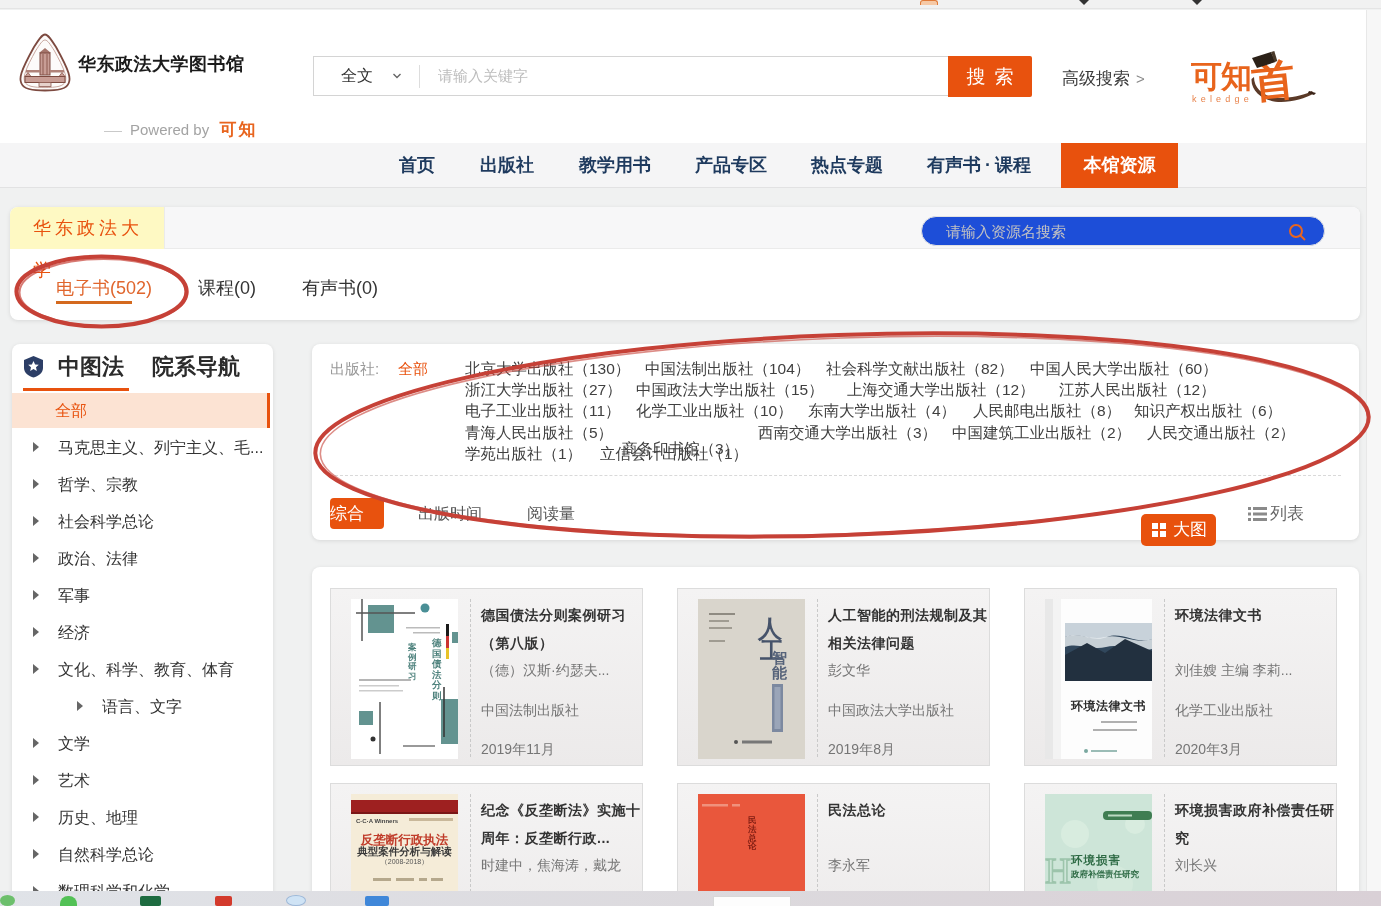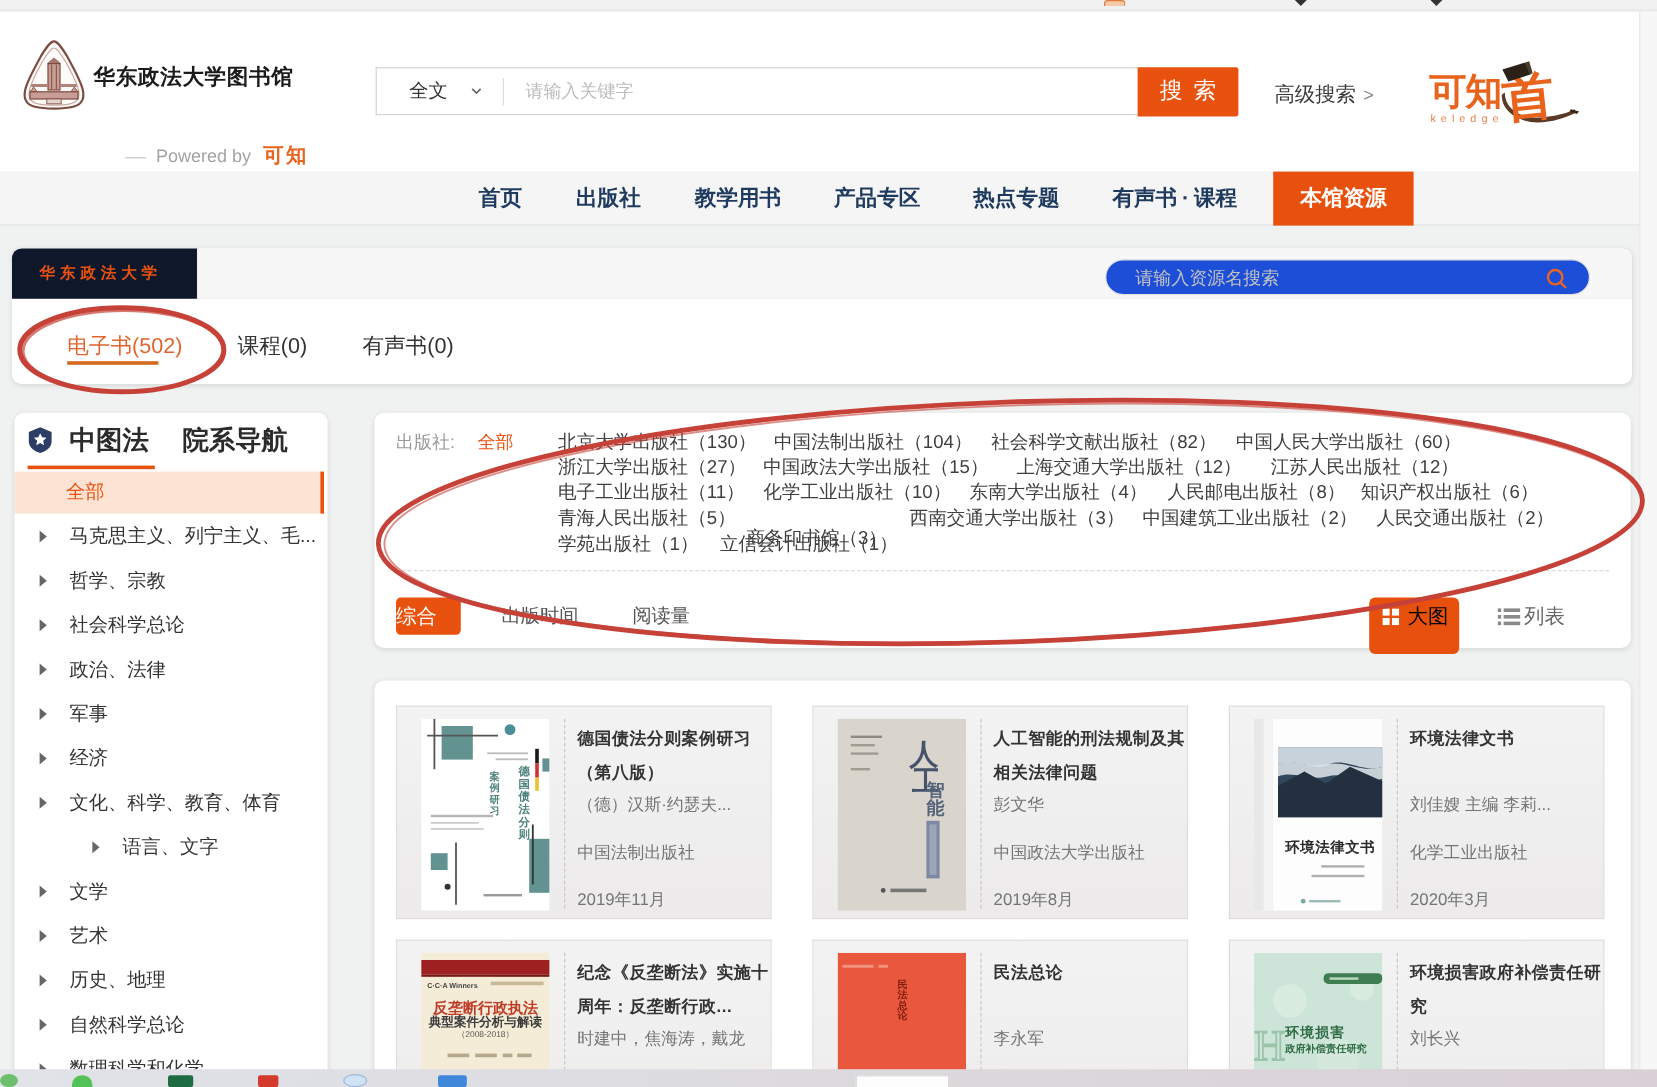--- a/index.html
+++ b/index.html
@@ -24,42 +24,42 @@
 #advsearch .gt { color:#888; margin-left:6px; font-size:15px; }
 
 #nav { left:0; top:143px; width:1381px; height:45px; background:#f5f5f6; border-bottom:1px solid #e2e2e3; }
 .navitem { position:absolute; top:0; height:44px; line-height:44px; font-size:18px; font-weight:bold; color:#1e3a5e; }
 #navact { position:absolute; left:1061px; top:0; width:117px; height:45px; background:#e8510d; color:#fff; font-size:18px; font-weight:bold; text-align:center; line-height:44px; }
 
 .card { position:absolute; background:#fff; border-radius:8px; box-shadow:0 1px 4px rgba(0,0,0,0.10); }
 
 #tabcard { left:10px; top:207px; width:1350px; height:113px; }
 #tabhead { position:absolute; left:0; top:0; width:1350px; height:42px; background:#f7f7f8; border-bottom:1px solid #ebebeb; border-radius:8px 8px 0 0; }
-#tabactive { position:absolute; left:0; top:0; width:155px; height:42px; background:#0f172a; border-right:1px solid #ebebeb; border-radius:8px 0 0 0; font-size:13px; font-weight:bold; color:#e8520e; line-height:42px; padding-left:23px; letter-spacing:4px; }
+#tabactive { position:absolute; left:0; top:0; width:155px; height:42px; background:#fef9c3; border-right:1px solid #ebebeb; border-radius:8px 0 0 0; font-size:18px; font-weight:normal; color:#e8520e; line-height:42px; padding-left:23px; letter-spacing:4px; }
 #respill { position:absolute; left:911px; top:9px; width:404px; height:30px; border:1px solid #e2e2e2; border-radius:15px; background:#1d4ed8; }
 #respill .ph { position:absolute; left:24px; top:6px; font-size:15px; color:#c2c2c2; }
 .booktab { position:absolute; top:69px; font-size:18px; }
 #tabline { position:absolute; left:46px; top:94px; width:76px; height:3px; background:#d4691e; }
 
 #sidebar { left:12px; top:344px; width:261px; height:575px; }
 #sbhead { position:absolute; left:11px; top:8px; width:240px; height:36px; }
 #sbline { position:absolute; left:11px; top:44px; width:106px; height:3px; background:#e8520e; }
 #sball { position:absolute; left:0; top:49px; width:258px; height:35px; background:#fce3d3; border-right:3px solid #e8520e; color:#e8520e; font-size:16px; line-height:35px; padding-left:43px; }
 .sbitem { position:absolute; left:0; width:261px; height:37px; line-height:37px; font-size:16px; color:#333; padding-left:46px; white-space:nowrap; overflow:hidden; }
 .sbitem .arr { position:absolute; left:21px; top:13px; width:0; height:0; border-left:6px solid #666; border-top:5px solid transparent; border-bottom:5px solid transparent; }
 
 #pubcard { left:312px; top:344px; width:1047px; height:196px; }
 .prow { position:absolute; left:153px; height:21px; line-height:21px; font-size:15.5px; color:#404040; width:890px; }
 .prow span { position:absolute; top:0; white-space:nowrap; }
 #publabel { position:absolute; left:18px; top:14px; font-size:15px; color:#999; line-height:21px; }
 #puball { position:absolute; left:86px; top:14px; font-size:15px; color:#e8520e; line-height:21px; }
 #dashline { position:absolute; left:18px; top:131px; width:1011px; border-top:1px dashed #d9d9d9; }
 #btn-zh { position:absolute; left:18px; top:154px; width:54px; height:31px; background:#e8520e; border-radius:4px; color:#fff; font-size:17px; line-height:31px; }
 .sortopt { position:absolute; top:154px; font-size:16px; color:#555; line-height:31px; }
-#btn-big { position:absolute; left:829px; top:154px; width:75px; height:47px; background:#e8510d; border-radius:5px; color:#000000; font-size:17px; line-height:32px; }
+#btn-big { position:absolute; left:829px; top:170px; width:75px; height:32px; background:#e8510d; border-radius:5px; color:#ffffff; font-size:17px; line-height:32px; }
 #btn-big svg { position:absolute; left:11px; top:9px; }
 #btn-big .t { position:absolute; left:32px; }
 #lv-list { position:absolute; left:936px; top:154px; height:32px; width:60px; font-size:17px; color:#666; line-height:32px; }
 #lv-list svg { position:absolute; left:0; top:8px; }
 #lv-list .t { position:absolute; left:22px; white-space:nowrap; }
 
 #bookcard { left:312px; top:567px; width:1047px; height:400px; border-radius:8px 8px 0 0; }
 .bk { position:absolute; width:313px; height:178px; background:linear-gradient(#f4f3f3,#eceaea); border:1px solid #dcdcdc; }
 .bk .cov { position:absolute; left:20px; top:10px; width:107px; height:160px; }
 .bk .dash { position:absolute; left:139px; top:10px; width:0; height:158px; border-left:1px dashed #c9c9c9; }

